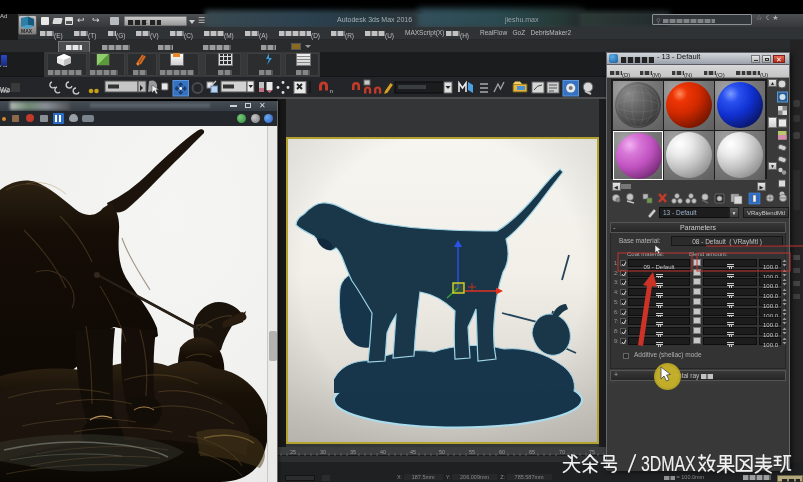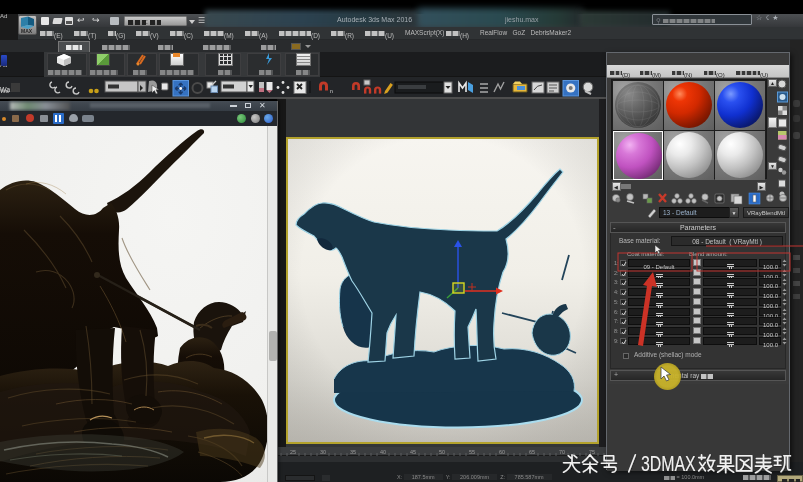--- a/index.html
+++ b/index.html
@@ -402,20 +402,32 @@
     <path d="M196,200 C202,198 208,199 212,202" stroke="#3a2c1a" stroke-width="2" fill="none"></path>
   </svg>
 
   <div class="abs" style="left:267px;top:25px;width:10px;height:356px;background:#e9e9e7;border-left:1px solid #c8c8c6;">
     <div class="abs" style="left:1px;top:205px;width:8px;height:30px;background:#b2b2b0;border-radius:2px;"></div>
   </div>
 </div>
 
 <div class="abs" id="mateditor" style="left:606px;top:52px;width:184px;height:418px;background:#3a3a3a;border:1px solid #64686e;box-shadow:2px 2px 5px rgba(0,0,0,.6);">
 
+  <div class="abs" style="left:0;top:0;width:182px;height:12px;background:linear-gradient(#d2d6db,#9ba1ab);border-bottom:1px solid #5a5e64;">
+    <div class="abs" style="left:2px;top:1px;width:9px;height:9px;background:radial-gradient(circle at 35% 30%,#5ab0e8,#1a5a9a);border-radius:2px;"></div>
+    <div class="abs" style="left:14px;top:3px;"><span class="ztd" style="width:33px;height:6px;"></span></div>
+    <div class="abs" style="left:50px;top:1px;font-size:7.5px;color:#111;">- 13 - Default</div>
+    <div class="abs" style="left:144px;top:2px;width:9px;height:8px;background:linear-gradient(#e8e8e8,#b0b0b0);border:1px solid #777;">
+          <div class="abs" style="left:2px;top:4px;width:4px;height:1px;background:#333;"></div>
+        </div>
+    <div class="abs" style="left:155px;top:2px;width:9px;height:8px;background:linear-gradient(#e8e8e8,#b0b0b0);border:1px solid #777;">
+          <div class="abs" style="left:1.5px;top:1.5px;width:4px;height:3px;border:1px solid #333;"></div>
+        </div>
+    <div class="abs" style="left:166px;top:2px;width:12px;height:8px;background:linear-gradient(#e86a52,#b02a1a);border:1px solid #802018;color:#fff;font-size:7px;line-height:8px;text-align:center;">✕</div>
+  </div>
 
   <div class="abs" style="left:0;top:12px;width:182px;height:13px;background:linear-gradient(#d8d8d8,#c4c4c4);border-bottom:1px solid #8a8a8a;">
     <div class="abs" style="left:3px;top:4px;"><span class="mz" style="width:12px;"></span><span style="font-size:6px;color:#222;">(D)</span></div>
     <div class="abs" style="left:33px;top:4px;"><span class="mz" style="width:12px;"></span><span style="font-size:6px;color:#222;">(M)</span></div>
     <div class="abs" style="left:65px;top:4px;"><span class="mz" style="width:12px;"></span><span style="font-size:6px;color:#222;">(N)</span></div>
     <div class="abs" style="left:97px;top:4px;"><span class="mz" style="width:12px;"></span><span style="font-size:6px;color:#222;">(O)</span></div>
     <div class="abs" style="left:129px;top:4px;"><span class="mz" style="width:24px;"></span><span style="font-size:6px;color:#222;">(U)</span></div>
   </div>
 
   <div class="abs" style="left:3.5px;top:25.7px;width:156px;height:100px;background:#1e1e1e;border:1px solid #191919;">

